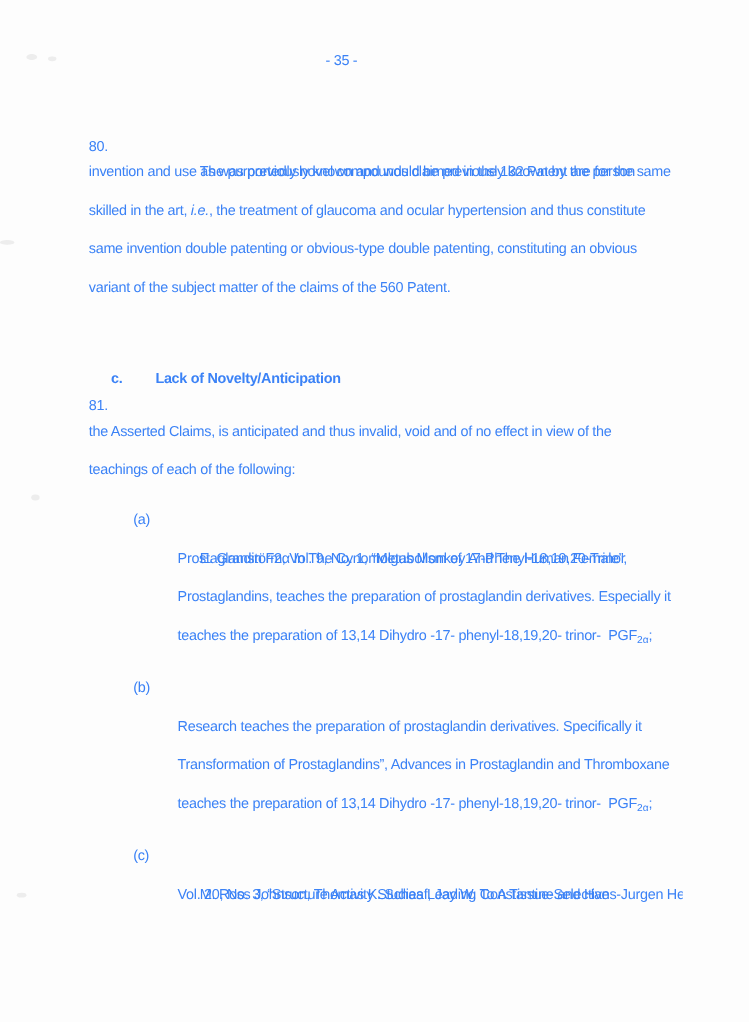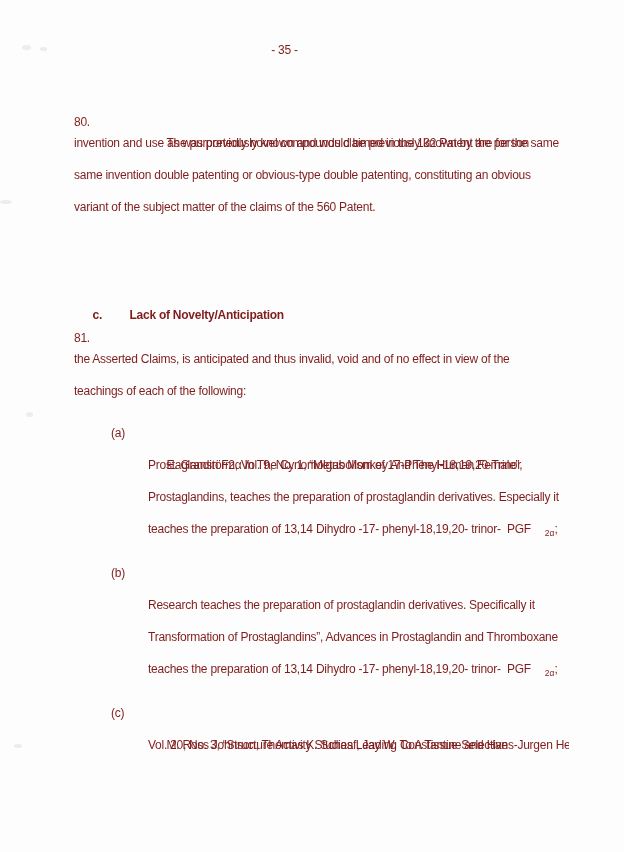--- a/index.html
+++ b/index.html
@@ -9,21 +9,21 @@
   }
   .sheet {
     position: relative;
     width: 569px;
     height: 852px;
     background: #fdfdfd;
     overflow: hidden;
     font-family: "Liberation Sans", sans-serif;
     font-size: 12px;
     letter-spacing: -0.25px;
-    color: #7f1d1d;
+    color: #3b82f6;
   }
   .line {
     height: 32px;
     line-height: 32px;
     white-space: pre;
   }
   .block {
     position: absolute;
     right: 40px;
   }
@@ -58,21 +58,20 @@
     left: 0;
     top: 0;
   }
   .item .line { padding-left: 37px; }
   
   .seg-italic { font-style: italic; }
   .seg-sub {
     font-size: 8.5px;
     vertical-align: -3px;
     letter-spacing: 0;
-    margin-left: 14px;
   }
   
   .at-p80 { top: 95px; }
   .at-hc  { top: 267px; }
   .at-p81 { top: 311px; }
   .at-ia  { top: 417px; }
   .at-ib  { top: 557px; }
   .at-ic  { top: 697px; }
   
   .smudge {
@@ -98,20 +97,21 @@
   <div class="smudge sm4"></div>
   <div class="smudge sm5"></div>
 
   <div class="page-number line">- 35 -</div>
 
   <section class="block para at-p80">
     <div class="line first">
       <span class="pnum">80.</span><span>The purportedly novel compounds claimed in the 132 Patent are for the same</span>
     </div>
     <div class="line">invention and use as was previously known and would be previously known by the person</div>
+    <div class="line"><span>skilled in the art, </span><span class="seg-italic">i.e.</span><span>, the treatment of glaucoma and ocular hypertension and thus constitute</span></div>
     <div class="line">same invention double patenting or obvious-type double patenting, constituting an obvious</div>
     <div class="line">variant of the subject matter of the claims of the 560 Patent.</div>
   </section>
 
   <section class="block heading at-hc">
     <div class="line">
       <span class="hlabel">c.</span><span>Lack of Novelty/Anticipation</span>
     </div>
   </section>
 

